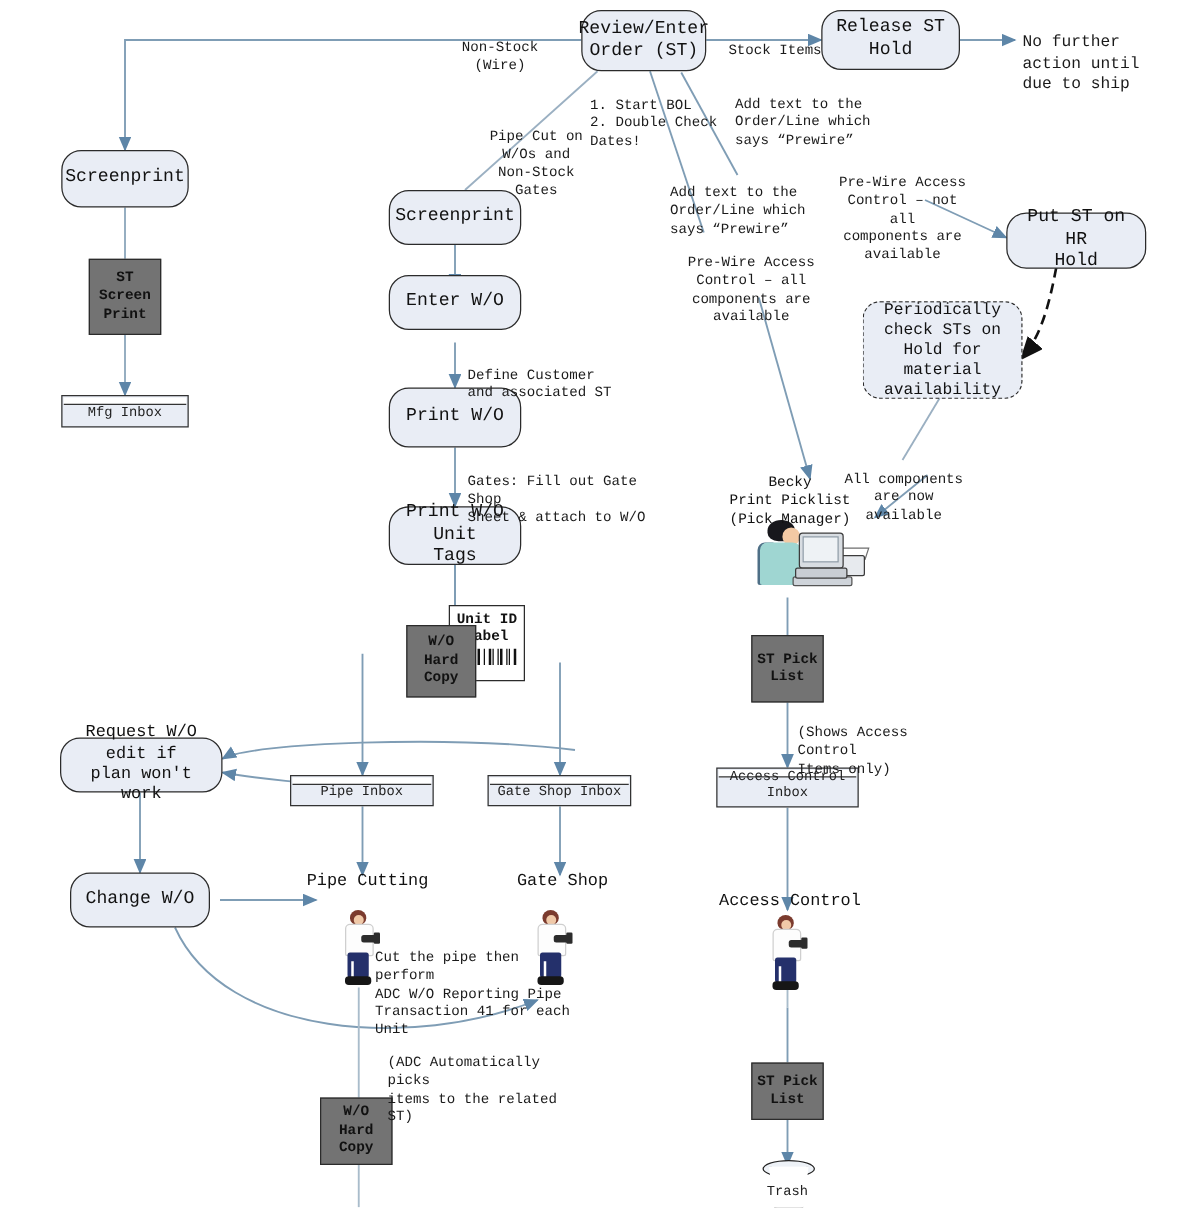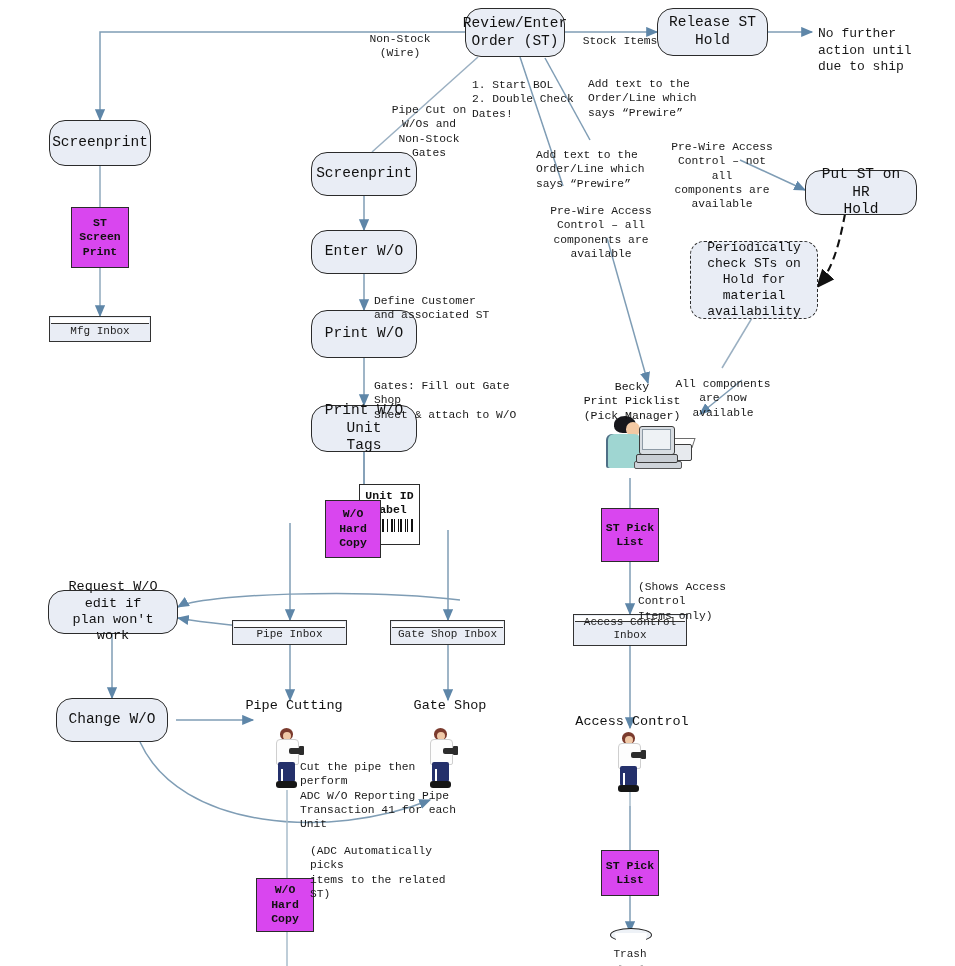--- a/index.html
+++ b/index.html
@@ -16,21 +16,21 @@
     border-radius:16px;
     font-size:14.5px;
     line-height:1.22;
     color:#111;
     padding:2px 4px;
   }
   .proc.dashed{border-style:dashed;border-width:1.8px;border-radius:14px;}
 
   
   .docbox{
-    background:#d946ef;
+    background:#737373;
     border:1.7px solid #2b2b2b;
     font-size:11.5px;
     font-weight:bold;
     line-height:1.25;
     color:#111;
     flex-direction:column;
   }
 
   
   .inbox{
@@ -223,21 +223,21 @@
 
   <div class="node inbox" style="left:49px;top:316px;width:102px;height:26px;position:absolute;">
     <span class="lip"></span>
     <span class="txt">Mfg Inbox</span>
   </div>
 
   <div class="node proc" style="left:311px;top:152px;width:106px;height:44px;">
     <span>Screenprint</span>
   </div>
 
-  <div class="node proc" style="left:311px;top:230px;width:106px;height:44px;">
+  <div class="node proc" style="left:311px;top:220px;width:106px;height:44px;">
     <span>Enter W/O</span>
   </div>
 
   <div class="node proc" style="left:311px;top:310px;width:106px;height:48px;">
     <span>Print W/O</span>
   </div>
 
   <div class="node proc" style="left:311px;top:405px;width:106px;height:47px;">
     <span style="white-space:pre-line">Print W/O Unit
 Tags</span>

